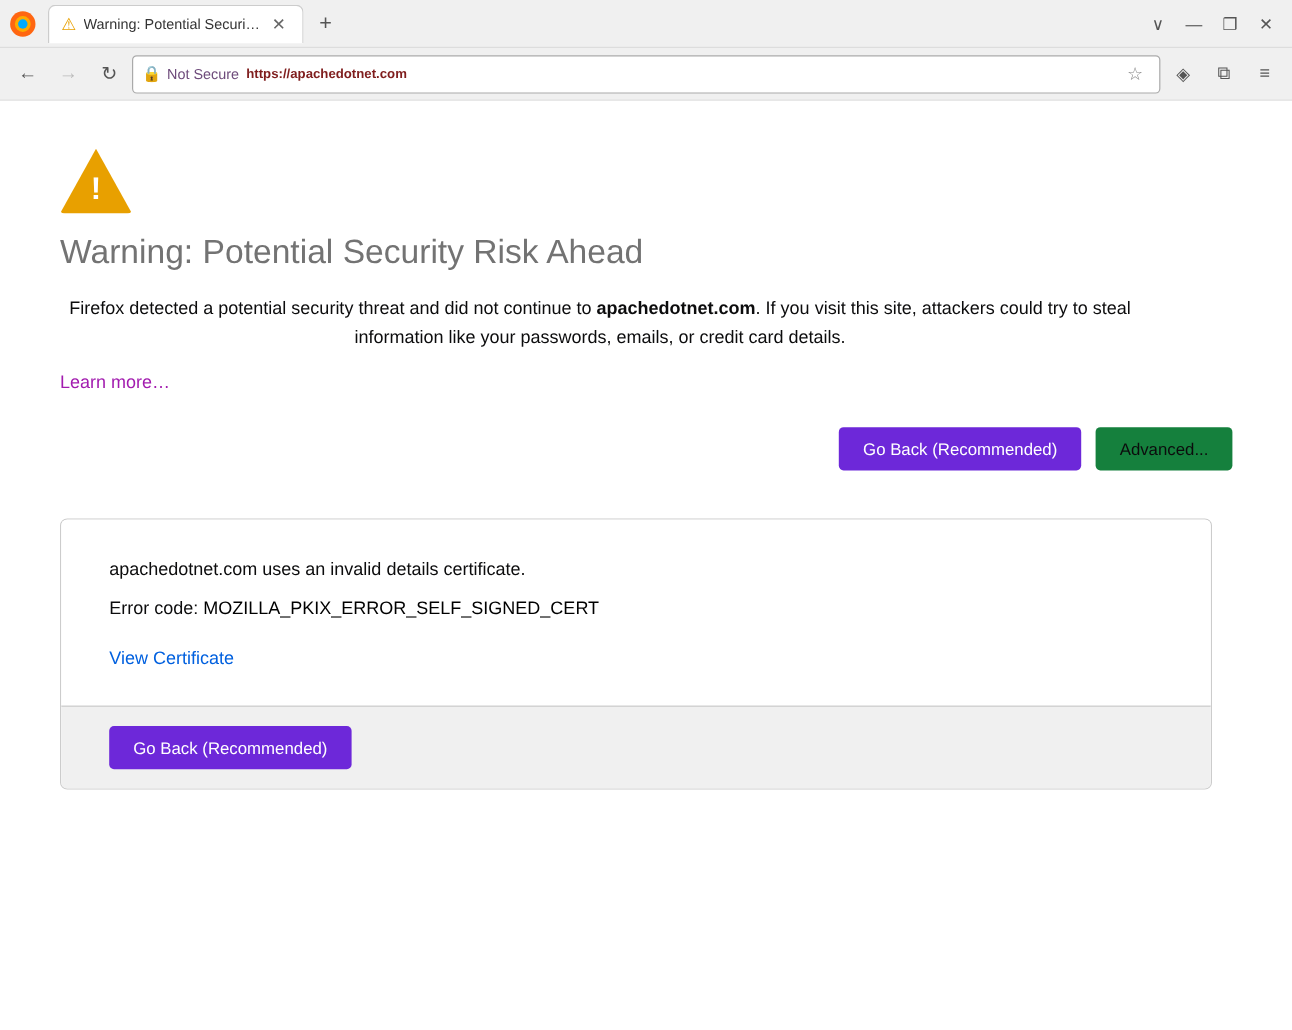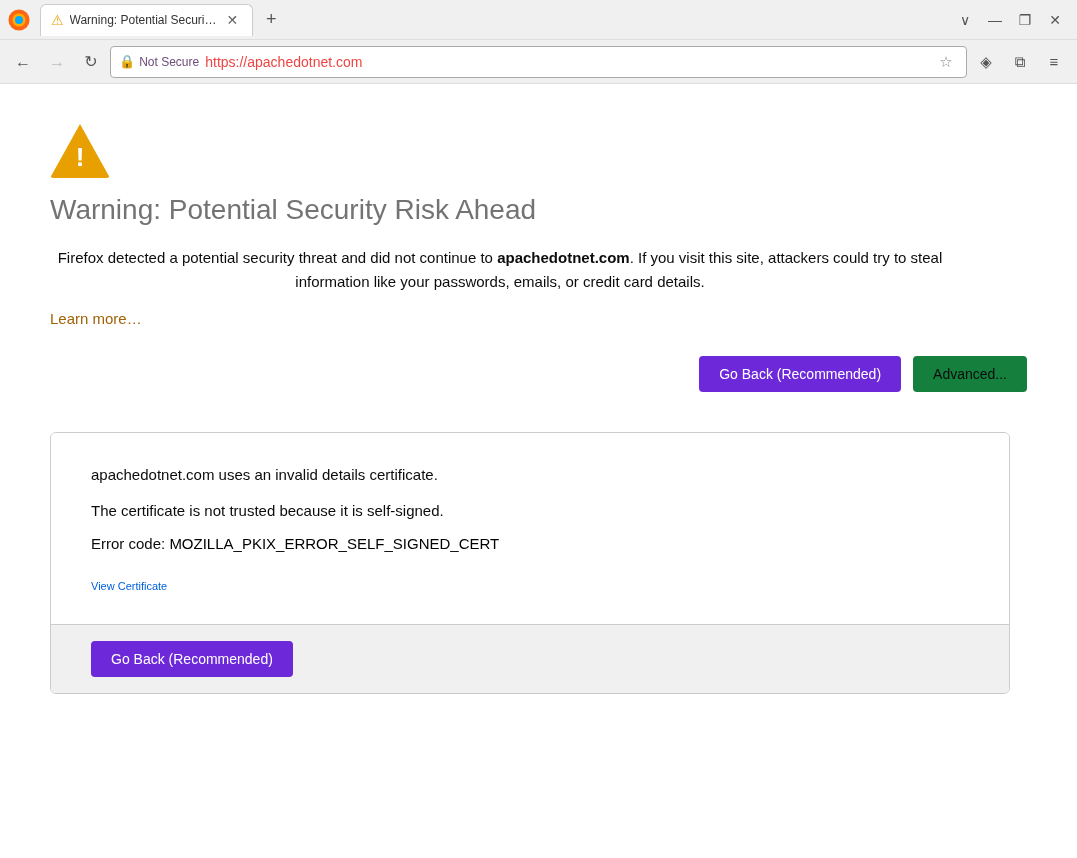--- a/index.html
+++ b/index.html
@@ -153,23 +153,24 @@
       font-size: 12px;
       white-space: nowrap;
       flex-shrink: 0;
     }
 
     .not-secure-icon {
       font-size: 13px;
     }
 
     .address-url {
-      font-size: 14px;
-      color: #ef4444;
+      font-size: 11px;
+      color: #7f1d1d;
       flex: 1;
+      font-weight: bold;
     }
 
     .star-btn {
       width: 24px;
       height: 24px;
       display: flex;
       align-items: center;
       justify-content: center;
       font-size: 15px;
       color: #888;
@@ -216,21 +217,21 @@
       max-width: 900px;
       margin-bottom: 16px;
       text-align: center;
     }
 
     .page-description strong {
       font-weight: 700;
     }
 
     .learn-more-link {
-      color: #a16207;
+      color: #a21caf;
       font-size: 15px;
       text-decoration: none;
       cursor: pointer;
     }
 
     .action-buttons {
       display: flex;
       justify-content: flex-end;
       gap: 12px;
       margin-top: 28px;
@@ -287,21 +288,21 @@
     }
 
     .error-code-link {
       color: #000000;
       text-decoration: none;
       cursor: pointer;
     }
 
     .view-cert-link {
       color: #0060df;
-      font-size: 11px;
+      font-size: 15px;
       text-decoration: none;
       cursor: pointer;
       display: inline-block;
     }
 
     .advanced-box-footer {
       background: #f0f0f0;
       padding: 16px 40px;
       display: flex;
       gap: 12px;
@@ -404,21 +405,20 @@
 
   <div class="action-buttons">
     <button class="btn-primary">Go Back (Recommended)</button>
     <button class="btn-secondary">Advanced...</button>
   </div>
 
   
   <div class="advanced-box">
     <div class="advanced-box-content">
       <p class="advanced-text">apachedotnet.com uses an invalid details certificate.</p>
-      <p class="advanced-text">The certificate is not trusted because it is self-signed.</p>
       <p class="error-code-line">
         <span>Error code: </span><a class="error-code-link" href="#">MOZILLA_PKIX_ERROR_SELF_SIGNED_CERT</a>
       </p>
       <a class="view-cert-link" href="#">View Certificate</a>
     </div>
     <div class="advanced-box-footer">
       <button class="btn-primary">Go Back (Recommended)</button>
     </div>
   </div>
 

